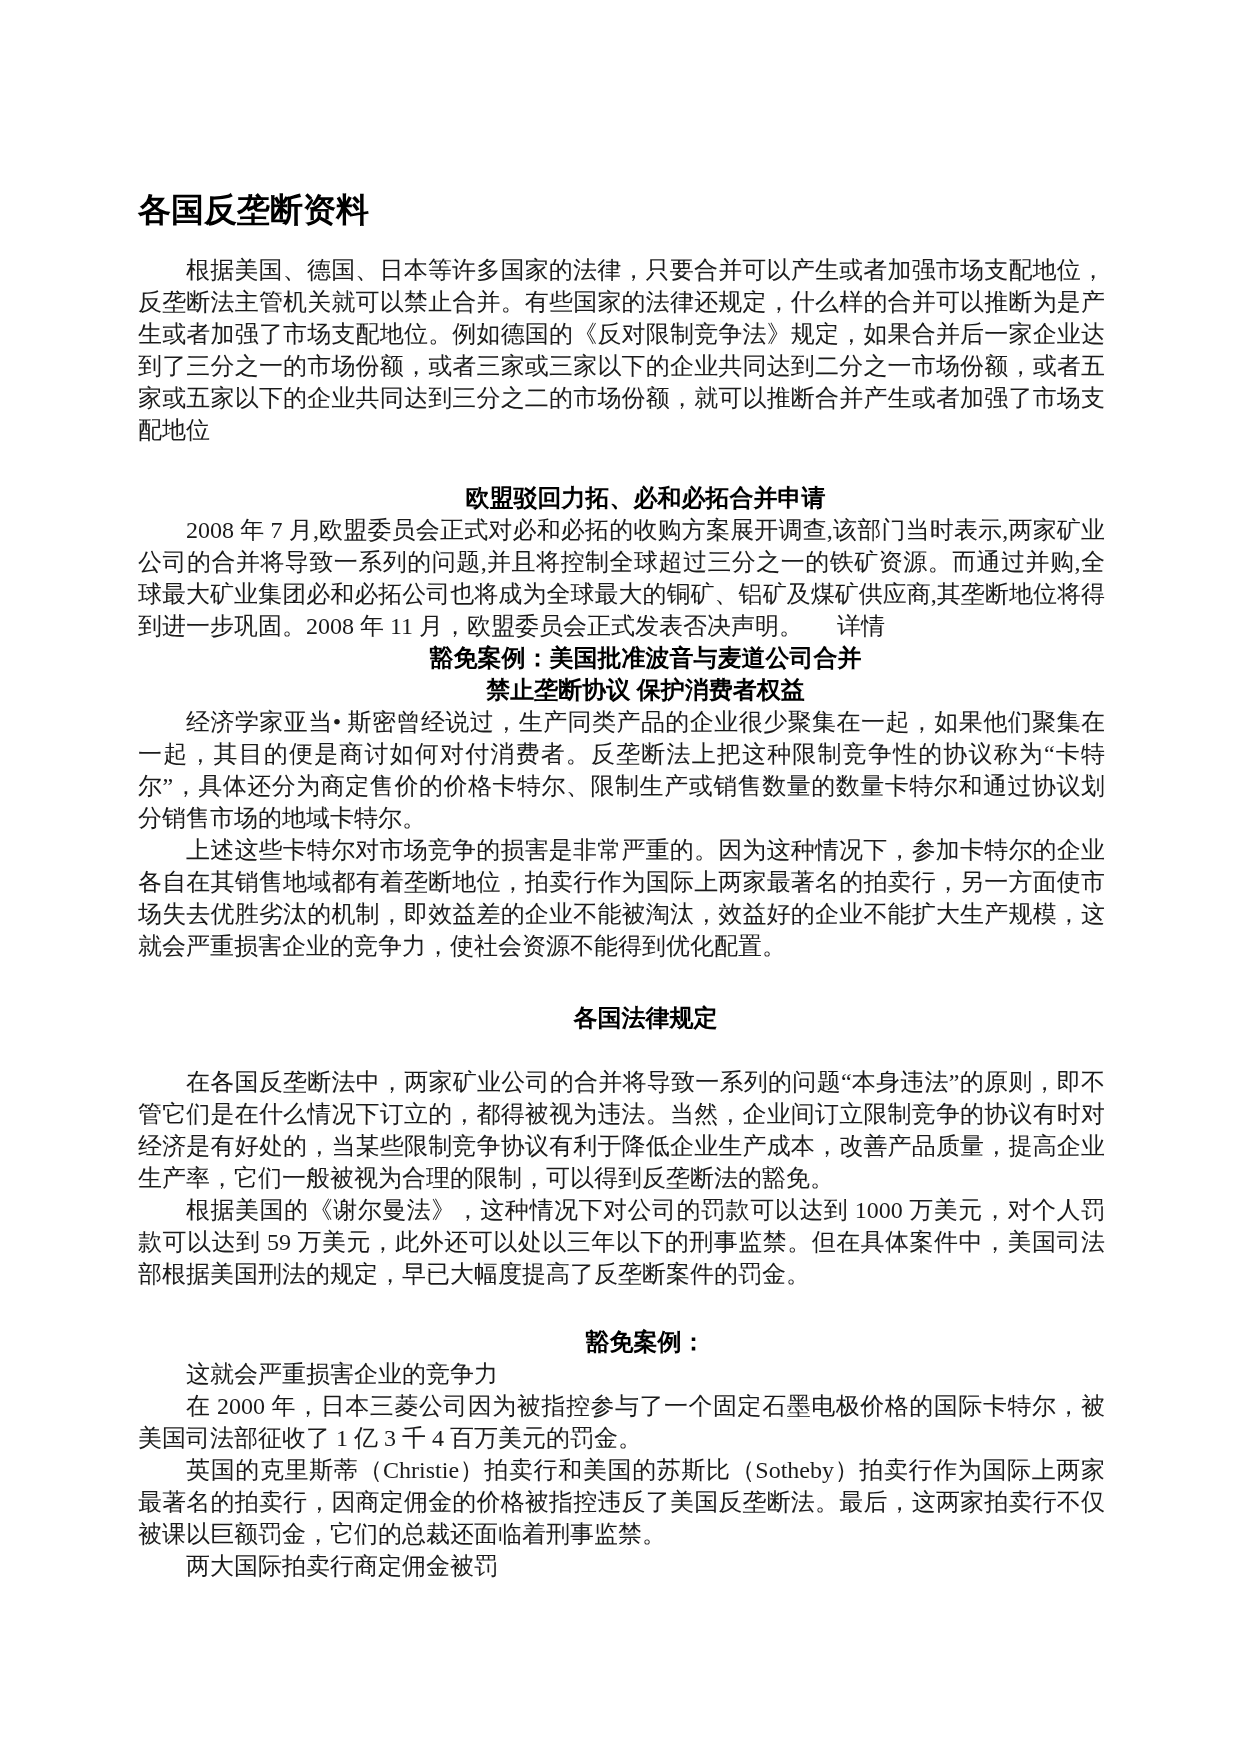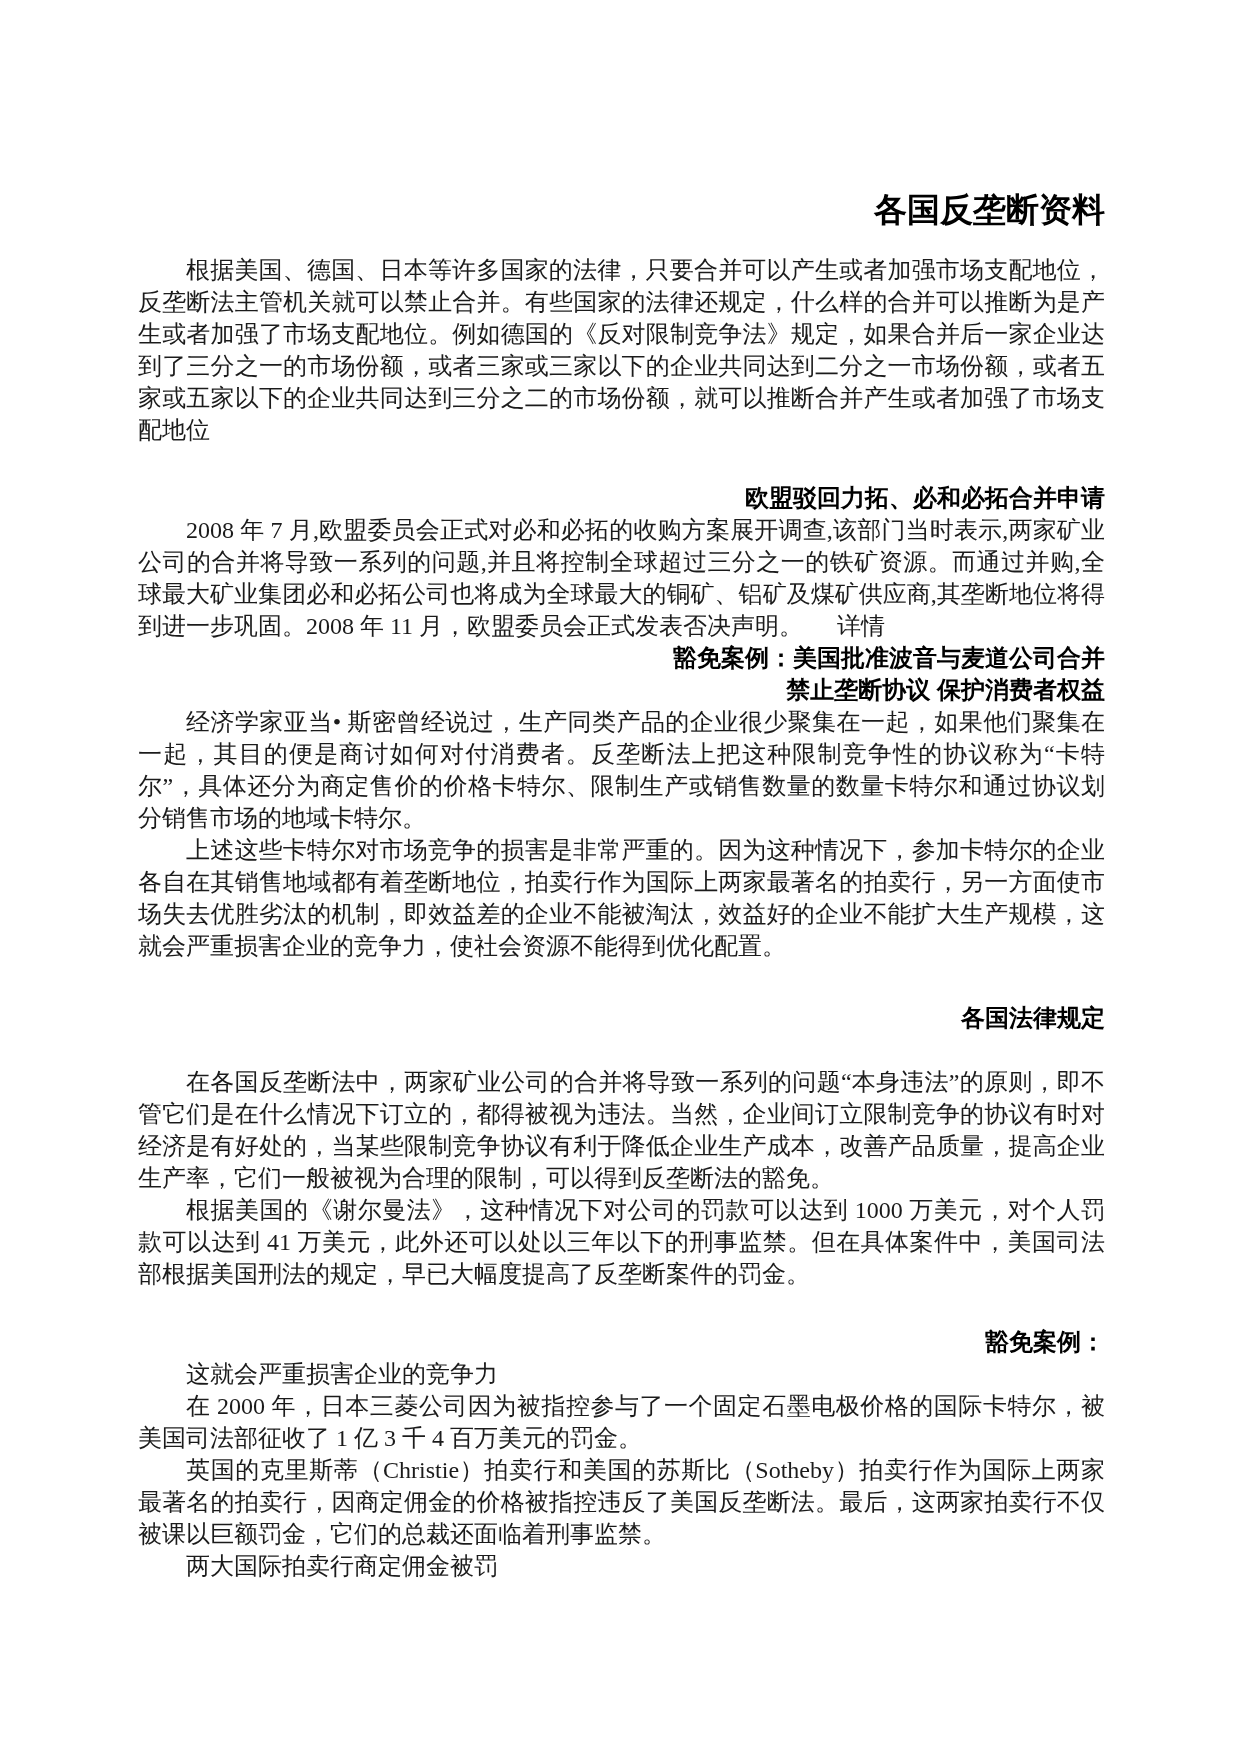--- a/index.html
+++ b/index.html
@@ -22,37 +22,37 @@
     font-family: "Liberation Serif", "DejaVu Serif", serif;
     font-size: 24px;
     line-height: 32px;
     text-align: justify;
   }
   .doc-title {
     font-family: "Liberation Sans", "DejaVu Sans", sans-serif;
     font-size: 33px;
     line-height: 40px;
     font-weight: bold;
-    text-align: right;
+    text-align: left;
     margin: 24px 0 24px 0;
     color: #000000;
   }
   .para {
     margin: 0;
     text-indent: 48px;
   }
   .heading {
     font-family: "Liberation Sans", "DejaVu Sans", sans-serif;
     font-size: 24px;
     line-height: 32px;
     font-weight: bold;
     color: #000000;
     margin: 0;
     text-indent: 48px;
-    text-align: right;
+    text-align: center;
   }
   .gap-before { margin-top: 36px; }
   .standalone-heading { margin-top: 40px; margin-bottom: 32px; }
   .cases-heading { margin-top: 36px; }
   .details-link {
     margin-left: 34px;
     color: #1b1b1b;
     text-decoration: none;
     cursor: pointer;
   }
@@ -76,21 +76,21 @@
   <h2 class="heading">禁止垄断协议 保护消费者权益</h2>
 
   <p class="para">经济学家亚当• 斯密曾经说过，生产同类产品的企业很少聚集在一起，如果他们聚集在一起，其目的便是商讨如何对付消费者。反垄断法上把这种限制竞争性的协议称为“卡特尔”，具体还分为商定售价的价格卡特尔、限制生产或销售数量的数量卡特尔和通过协议划分销售市场的地域卡特尔。</p>
 
   <p class="para">上述这些卡特尔对市场竞争的损害是非常严重的。因为这种情况下，参加卡特尔的企业各自在其销售地域都有着垄断地位，拍卖行作为国际上两家最著名的拍卖行，另一方面使市场失去优胜劣汰的机制，即效益差的企业不能被淘汰，效益好的企业不能扩大生产规模，这就会严重损害企业的竞争力，使社会资源不能得到优化配置。</p>
 
   <h2 class="heading standalone-heading">各国法律规定</h2>
 
   <p class="para">在各国反垄断法中，两家矿业公司的合并将导致一系列的问题“本身违法”的原则，即不管它们是在什么情况下订立的，都得被视为违法。当然，企业间订立限制竞争的协议有时对经济是有好处的，当某些限制竞争协议有利于降低企业生产成本，改善产品质量，提高企业生产率，它们一般被视为合理的限制，可以得到反垄断法的豁免。</p>
 
-  <p class="para">根据美国的《谢尔曼法》，这种情况下对公司的罚款可以达到 1000 万美元，对个人罚款可以达到 41 万美元，此外还可以处以三年以下的刑事监禁。但在具体案件中，美国司法部根据美国刑法的规定，早已大幅度提高了反垄断案件的罚金。</p>
+  <p class="para">根据美国的《谢尔曼法》，这种情况下对公司的罚款可以达到 1000 万美元，对个人罚款可以达到 59 万美元，此外还可以处以三年以下的刑事监禁。但在具体案件中，美国司法部根据美国刑法的规定，早已大幅度提高了反垄断案件的罚金。</p>
 
   <h2 class="heading cases-heading">豁免案例：</h2>
 
   <p class="para">这就会严重损害企业的竞争力</p>
 
   <p class="para">在 2000 年，日本三菱公司因为被指控参与了一个固定石墨电极价格的国际卡特尔，被美国司法部征收了 1 亿 3 千 4 百万美元的罚金。</p>
 
   <p class="para">英国的克里斯蒂（Christie）拍卖行和美国的苏斯比（Sotheby）拍卖行作为国际上两家最著名的拍卖行，因商定佣金的价格被指控违反了美国反垄断法。最后，这两家拍卖行不仅被课以巨额罚金，它们的总裁还面临着刑事监禁。</p>
 
   <p class="para">两大国际拍卖行商定佣金被罚</p>

